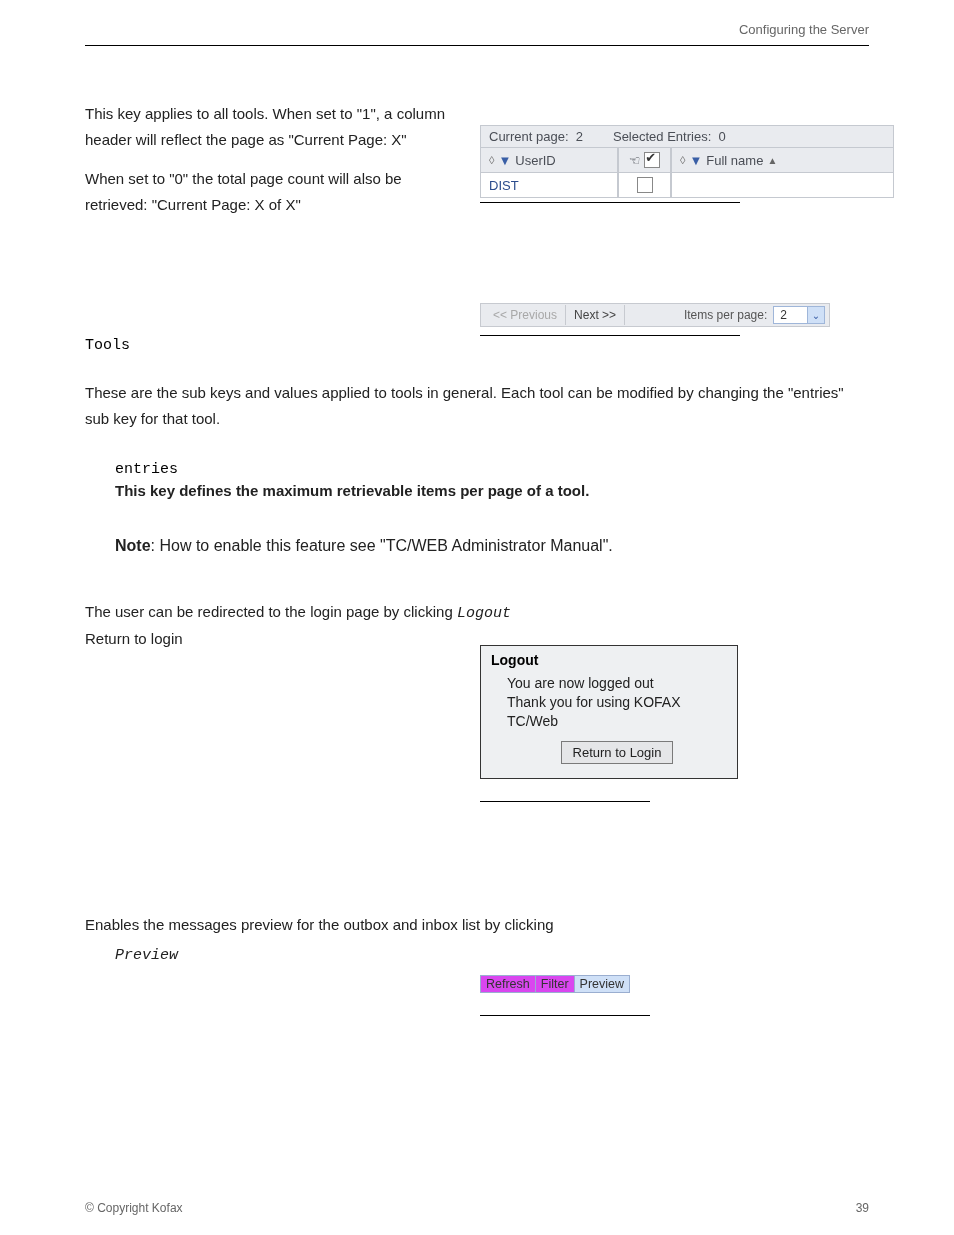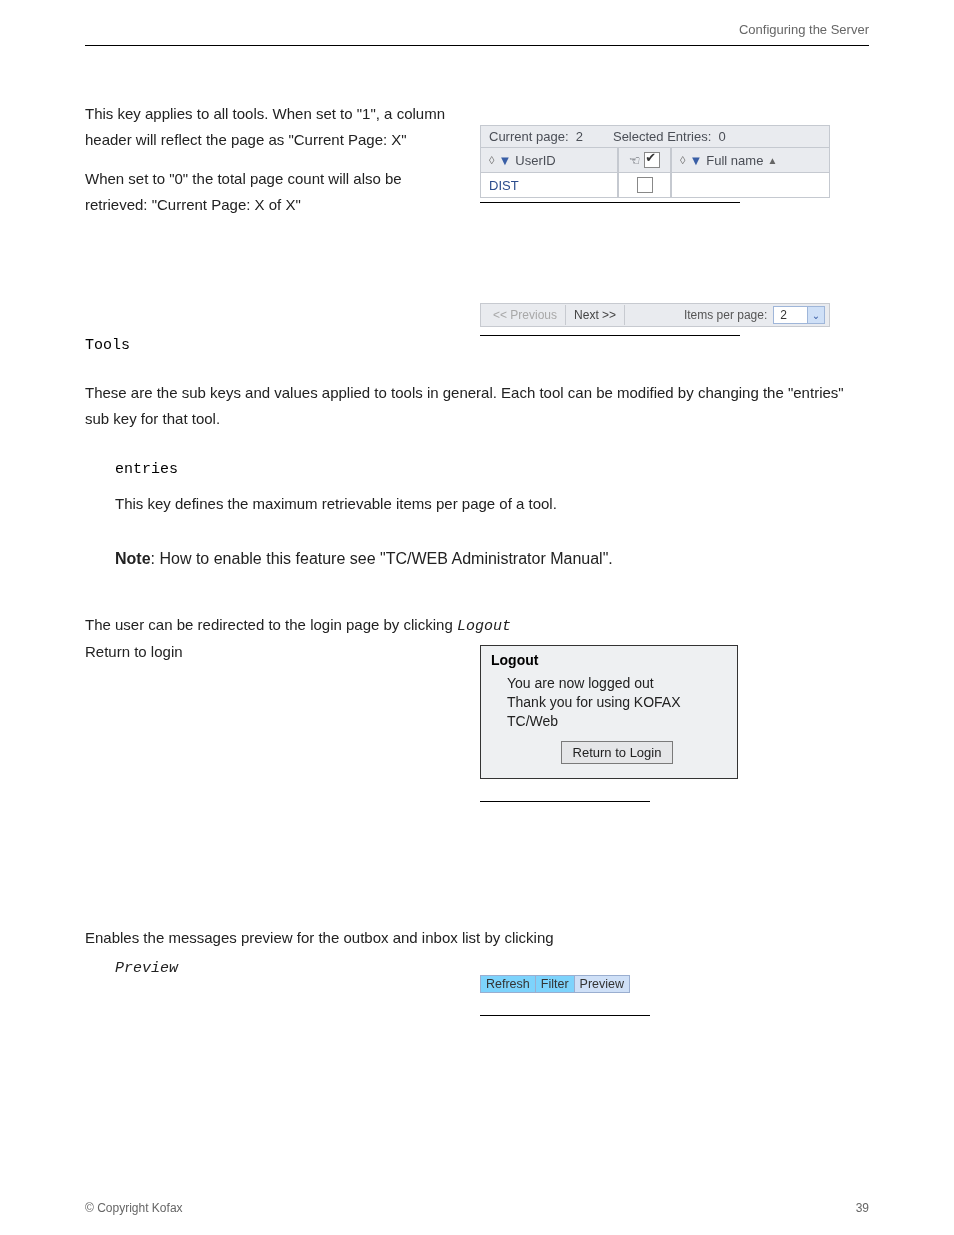--- a/index.html
+++ b/index.html
@@ -42,21 +42,21 @@
   .fig {
     position: absolute;
     left: 480px;
     font-size: 12.5px;
     color: #333;
   }
 
   
   .fig1 {
     top: 125px;
-    width: 350px;
+    width: 414px;
   }
   .fig1-top {
     border: 1px solid #c5c9d0;
     background: #e9ebef;
     padding: 3px 8px;
     display: flex;
     gap: 30px;
     color: #4a4e56;
     font-size: 13px;
   }
@@ -175,21 +175,21 @@
   .fig4 {
     top: 975px;
     left: 480px;
   }
   .fig4-bar {
     display:flex;
   }
   .toolbar-btn {
     font-size: 12.5px;
     padding: 1px 5px;
-    background: #7dd3fc;
+    background: #d946ef;
     border: 1px solid #9aaed0;
     color:#333;
     font-family: Arial, Helvetica, sans-serif;
     cursor:pointer;
   }
   .toolbar-btn.hl {
     background: #cfe0f7;
   }
   .toolbar-btn + .toolbar-btn { border-left:none; }
 
@@ -285,21 +285,21 @@
 
   <div style="margin-top: 120px;">
     <div class="mono" style="font-style:normal;font-family:'Courier New',monospace;">Tools</div>
     <div class="body-text" style="margin-top:26px;">
       <span>These are the sub keys and values applied to tools in general. Each tool can be modified by changing the "entries" sub key for that tool.</span>
     </div>
   </div>
 
   <div style="margin-top: 30px;" class="indent">
     <div style="font-family:'Courier New',monospace;">entries</div>
-    <div class="body-text" style="margin-top:13px;">
+    <div class="body-text" style="margin-top:0;font-weight:bold;">
       <span>This key defines the maximum retrievable items per page of a tool.</span>
     </div>
     <div class="body-text note" style="margin-top:28px;">
       <b>Note</b><span>: How to enable this feature see "TC/WEB Administrator Manual".</span>
     </div>
   </div>
 
   <div style="margin-top: 40px;">
     <div class="body-text">
       <span>The user can be redirected to the  login page by clicking</span>

